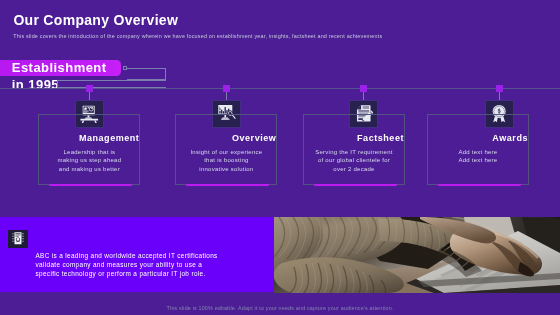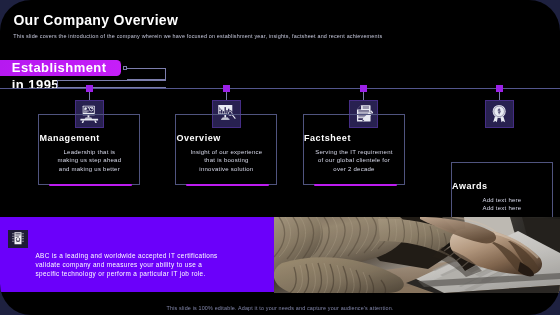--- a/index.html
+++ b/index.html
@@ -1,18 +1,18 @@
 <!DOCTYPE html>
 <html><head>
 <meta charset="utf-8">
 <style>
   * { margin:0; padding:0; box-sizing:border-box; }
   html,body { width:560px; height:315px; overflow:hidden; }
   body { background:#1e2140; font-family:"Liberation Sans", sans-serif; }
-  .slide { position:relative; width:560px; height:315px; background:#000000; overflow:hidden;border-radius:31px; }
+  .slide { position:relative; width:560px; height:315px; background:#4c1d95; overflow:hidden; }
 
   .title { position:absolute; left:13.4px; top:11.5px; font-size:14px; letter-spacing:0.3px; font-weight:bold; color:#ffffff; }
   .subtitle { position:absolute; left:13.3px; top:33.4px; font-size:5.4px; letter-spacing:0.2px; color:#c6c8dc; white-space:nowrap; }
 
   .badge { position:absolute; left:0; top:60.4px; width:121px; height:16px;
            background:linear-gradient(95deg,#b619f0 0%,#bf1bf5 60%,#c61ff8 100%); border-radius:0 4.5px 4.5px 0; }
   .badge span { position:absolute; left:11.8px; top:0; line-height:16.4px; font-size:13px; font-weight:bold; color:#fff; letter-spacing:0.45px;}
 
   .conn-sq { position:absolute; left:122.9px; top:65.6px; width:3.9px; height:4.8px; border:0.9px solid #7c7ead; }
   .rect1 { position:absolute; left:126.8px; top:67.9px; width:38.8px; height:12.3px;
@@ -22,21 +22,21 @@
   .hline { position:absolute; left:0; top:88px; width:560px; height:0.9px; background:#53568d; }
 
   .node { position:absolute; width:6.8px; height:7.2px; background:#9c21e8; top:84.9px; }
   .vline { position:absolute; width:0.9px; background:#7c7ead; top:92px; height:8.2px; }
 
   .iconbox { position:absolute; width:28.6px; height:28.2px; border:1.1px solid #452d85; background:#282150;
              display:flex; align-items:center; justify-content:center; top:99.9px; }
   .iconbox svg { display:block; }
 
   .card { position:absolute; top:114.4px; width:102px; height:70.5px; border:0.9px solid #50547f; }
-  .card h3 { position:absolute; left:0; right:0; top:17.2px; text-align:left; font-size:9px; font-weight:bold; color:#ffffff; letter-spacing:0.55px; }
+  .card h3 { position:absolute; left:0; right:0; top:17.2px; text-align:right; font-size:9px; font-weight:bold; color:#ffffff; letter-spacing:0.55px; }
   .card p { position:absolute; left:0px; right:0px; top:33px; text-align:center; font-size:6px; line-height:8.1px; color:#d7d9ea; letter-spacing:0.25px; white-space:pre-line;}
   .accent { position:absolute; height:2.7px; background:#bd1cf0; left:9.5px; width:83px; top:68.4px; border-radius:1.4px;}
 
   .about { position:absolute; left:0; top:217px; width:274px; height:75px; background:#6b00fa; }
   .about-icon { position:absolute; left:7.6px; top:229.6px; width:20.4px; height:18.8px; background:#1e1c36;
                 display:flex; align-items:center; justify-content:center;}
   .about-icon svg { display:block; }
   .about-h2 { position:absolute; left:37.4px; top:230.4px; font-size:13.5px; letter-spacing:0.2px; font-weight:bold; color:#ffffff; }
   .about-p { position:absolute; left:35.5px; top:250.5px; font-size:6.4px; line-height:9.05px; color:#ffffff; letter-spacing:0.35px; white-space:pre-line;}
 
@@ -175,21 +175,21 @@
 innovative solution</p>
         <div class="accent"></div>
       </div>
       <div class="card" style="left: 303px;">
         <h3>Factsheet</h3>
         <p>Serving the IT requirement
 of our global clientele for
 over 2 decade</p>
         <div class="accent"></div>
       </div>
-      <div class="card" style="left: 451px; margin-top: 48px;">
+      <div class="card" style="left: 427px;">
         <h3>Awards</h3>
         <p>Add text here
 Add text here</p>
         <div class="accent"></div>
       </div>
     </div>
 
   <div class="about"></div>
   <div class="about-icon" id="abouticon">
       <svg width="14" height="15" viewBox="0 0 56 60">

